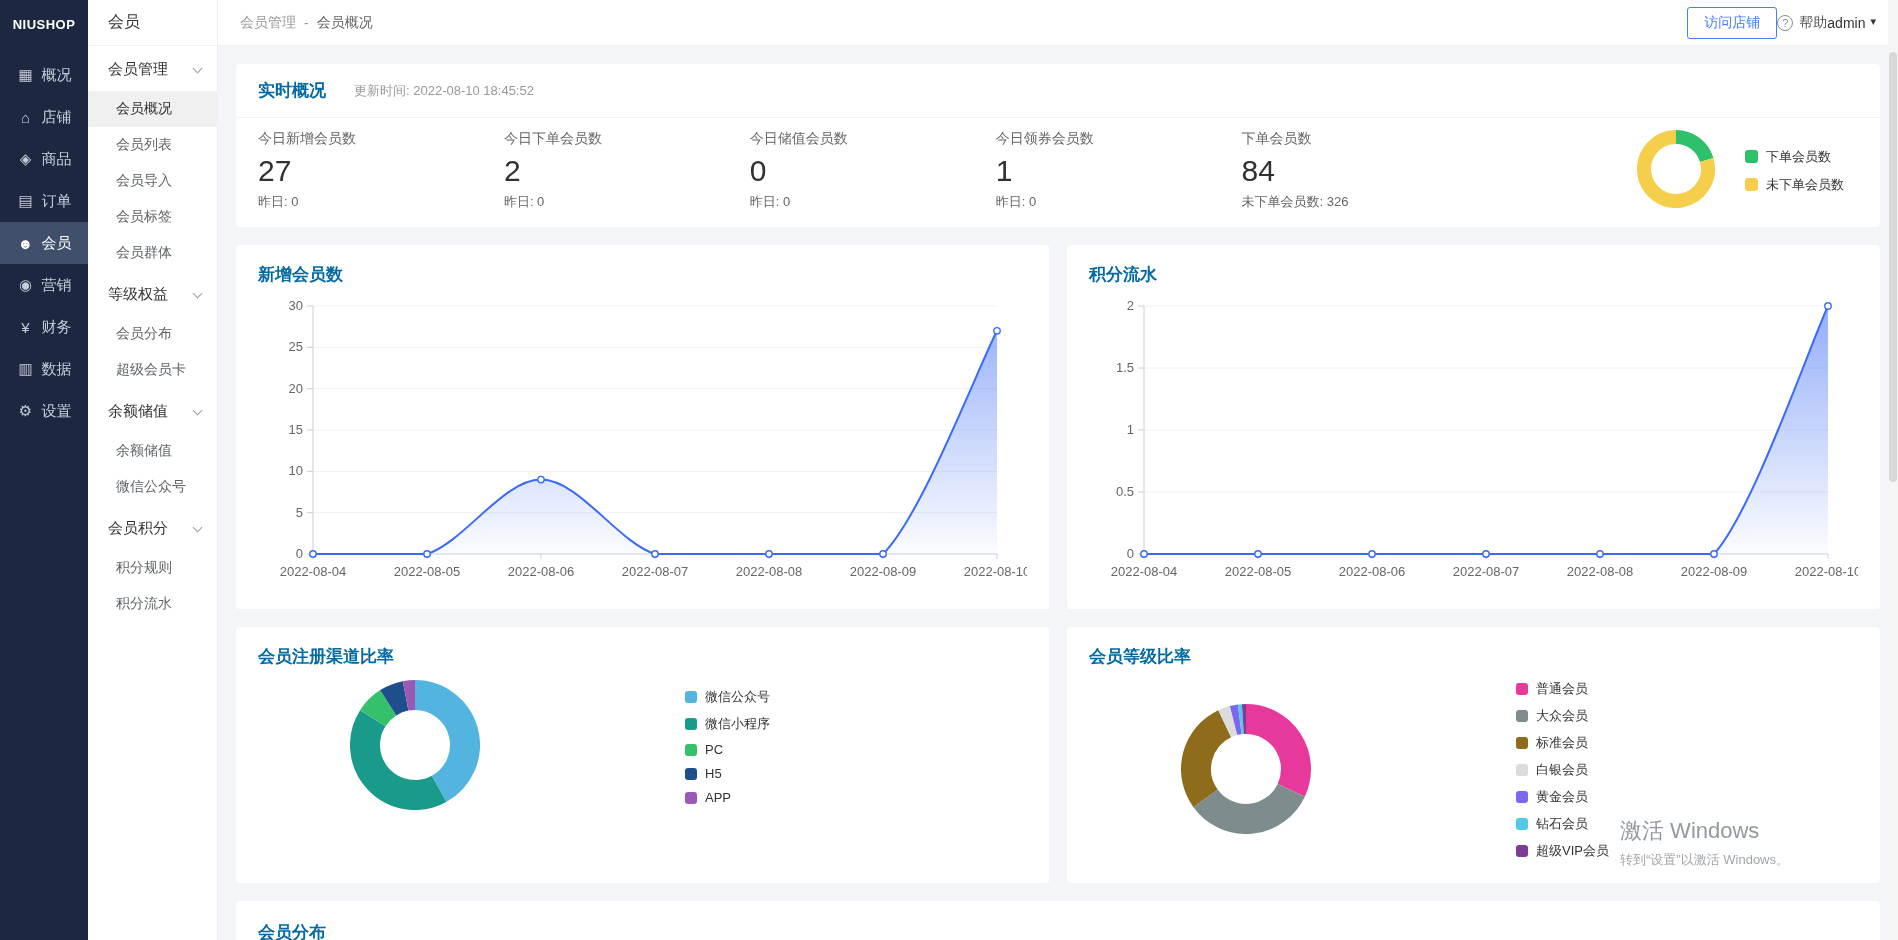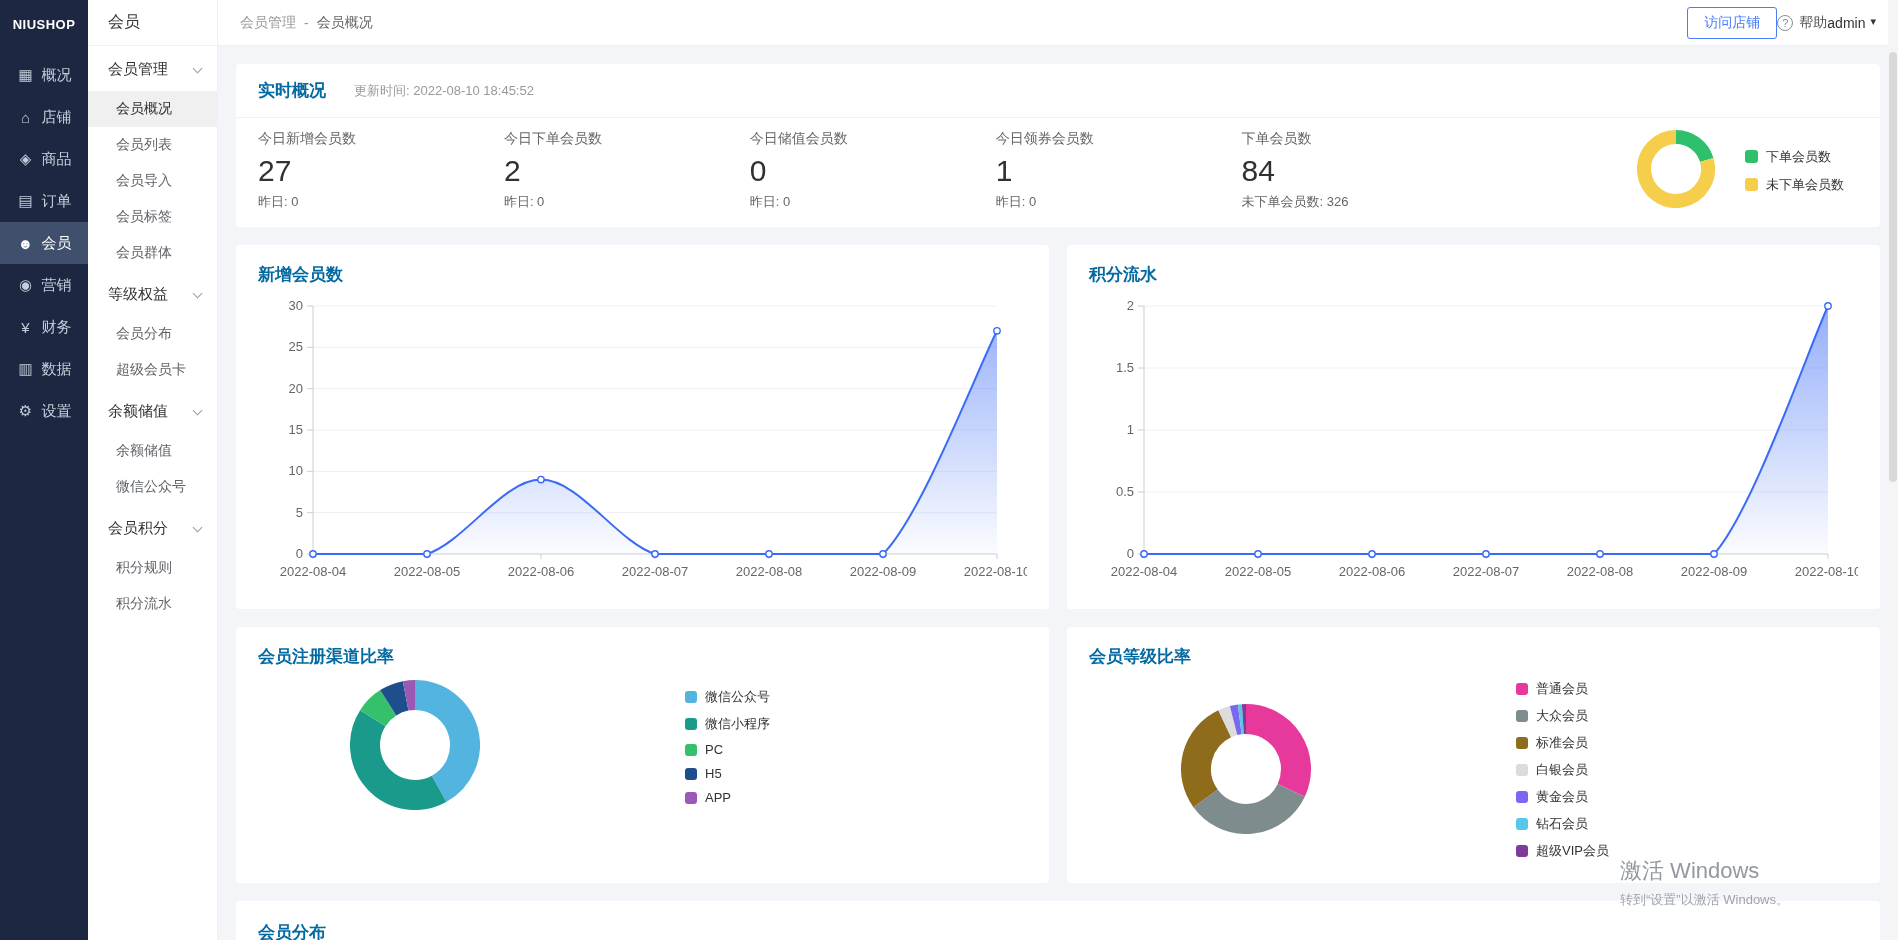--- a/index.html
+++ b/index.html
@@ -57,21 +57,21 @@
   .line-chart{height:296px;margin-top:6px}
   .pie-card{flex:1;min-width:0;padding:18px 22px;height:256px}
   .pie-body{display:flex;align-items:center;margin-top:12px}
   .pie-donut{margin-left:92px;flex-shrink:0}
   .pie-legend{margin-left:205px;gap:9px}
   .pie-legend .legend-marker{width:12px;height:12px}
 
   .dist-card{margin-top:18px;padding:20px 22px;height:140px}
 
   
-  .watermark{position:absolute;left:1620px;top:856px;z-index:40;pointer-events:none;color:rgba(128,134,143,.85)}
+  .watermark{position:absolute;left:1620px;top:816px;z-index:40;pointer-events:none;color:rgba(128,134,143,.85)}
   .watermark .wm1{font-size:22px}
   .watermark .wm2{font-size:13px;margin-top:5px;color:rgba(128,134,143,.75)}
 
   
   .scrollbar{position:absolute;right:0;top:0;bottom:0;width:10px;background:#f5f5f5;z-index:60}
   .scroll-thumb{position:absolute;left:1px;top:52px;width:8px;height:430px;background:#d9d9d9;border-radius:4px}
 </style>
 </head>
 <body>
 

